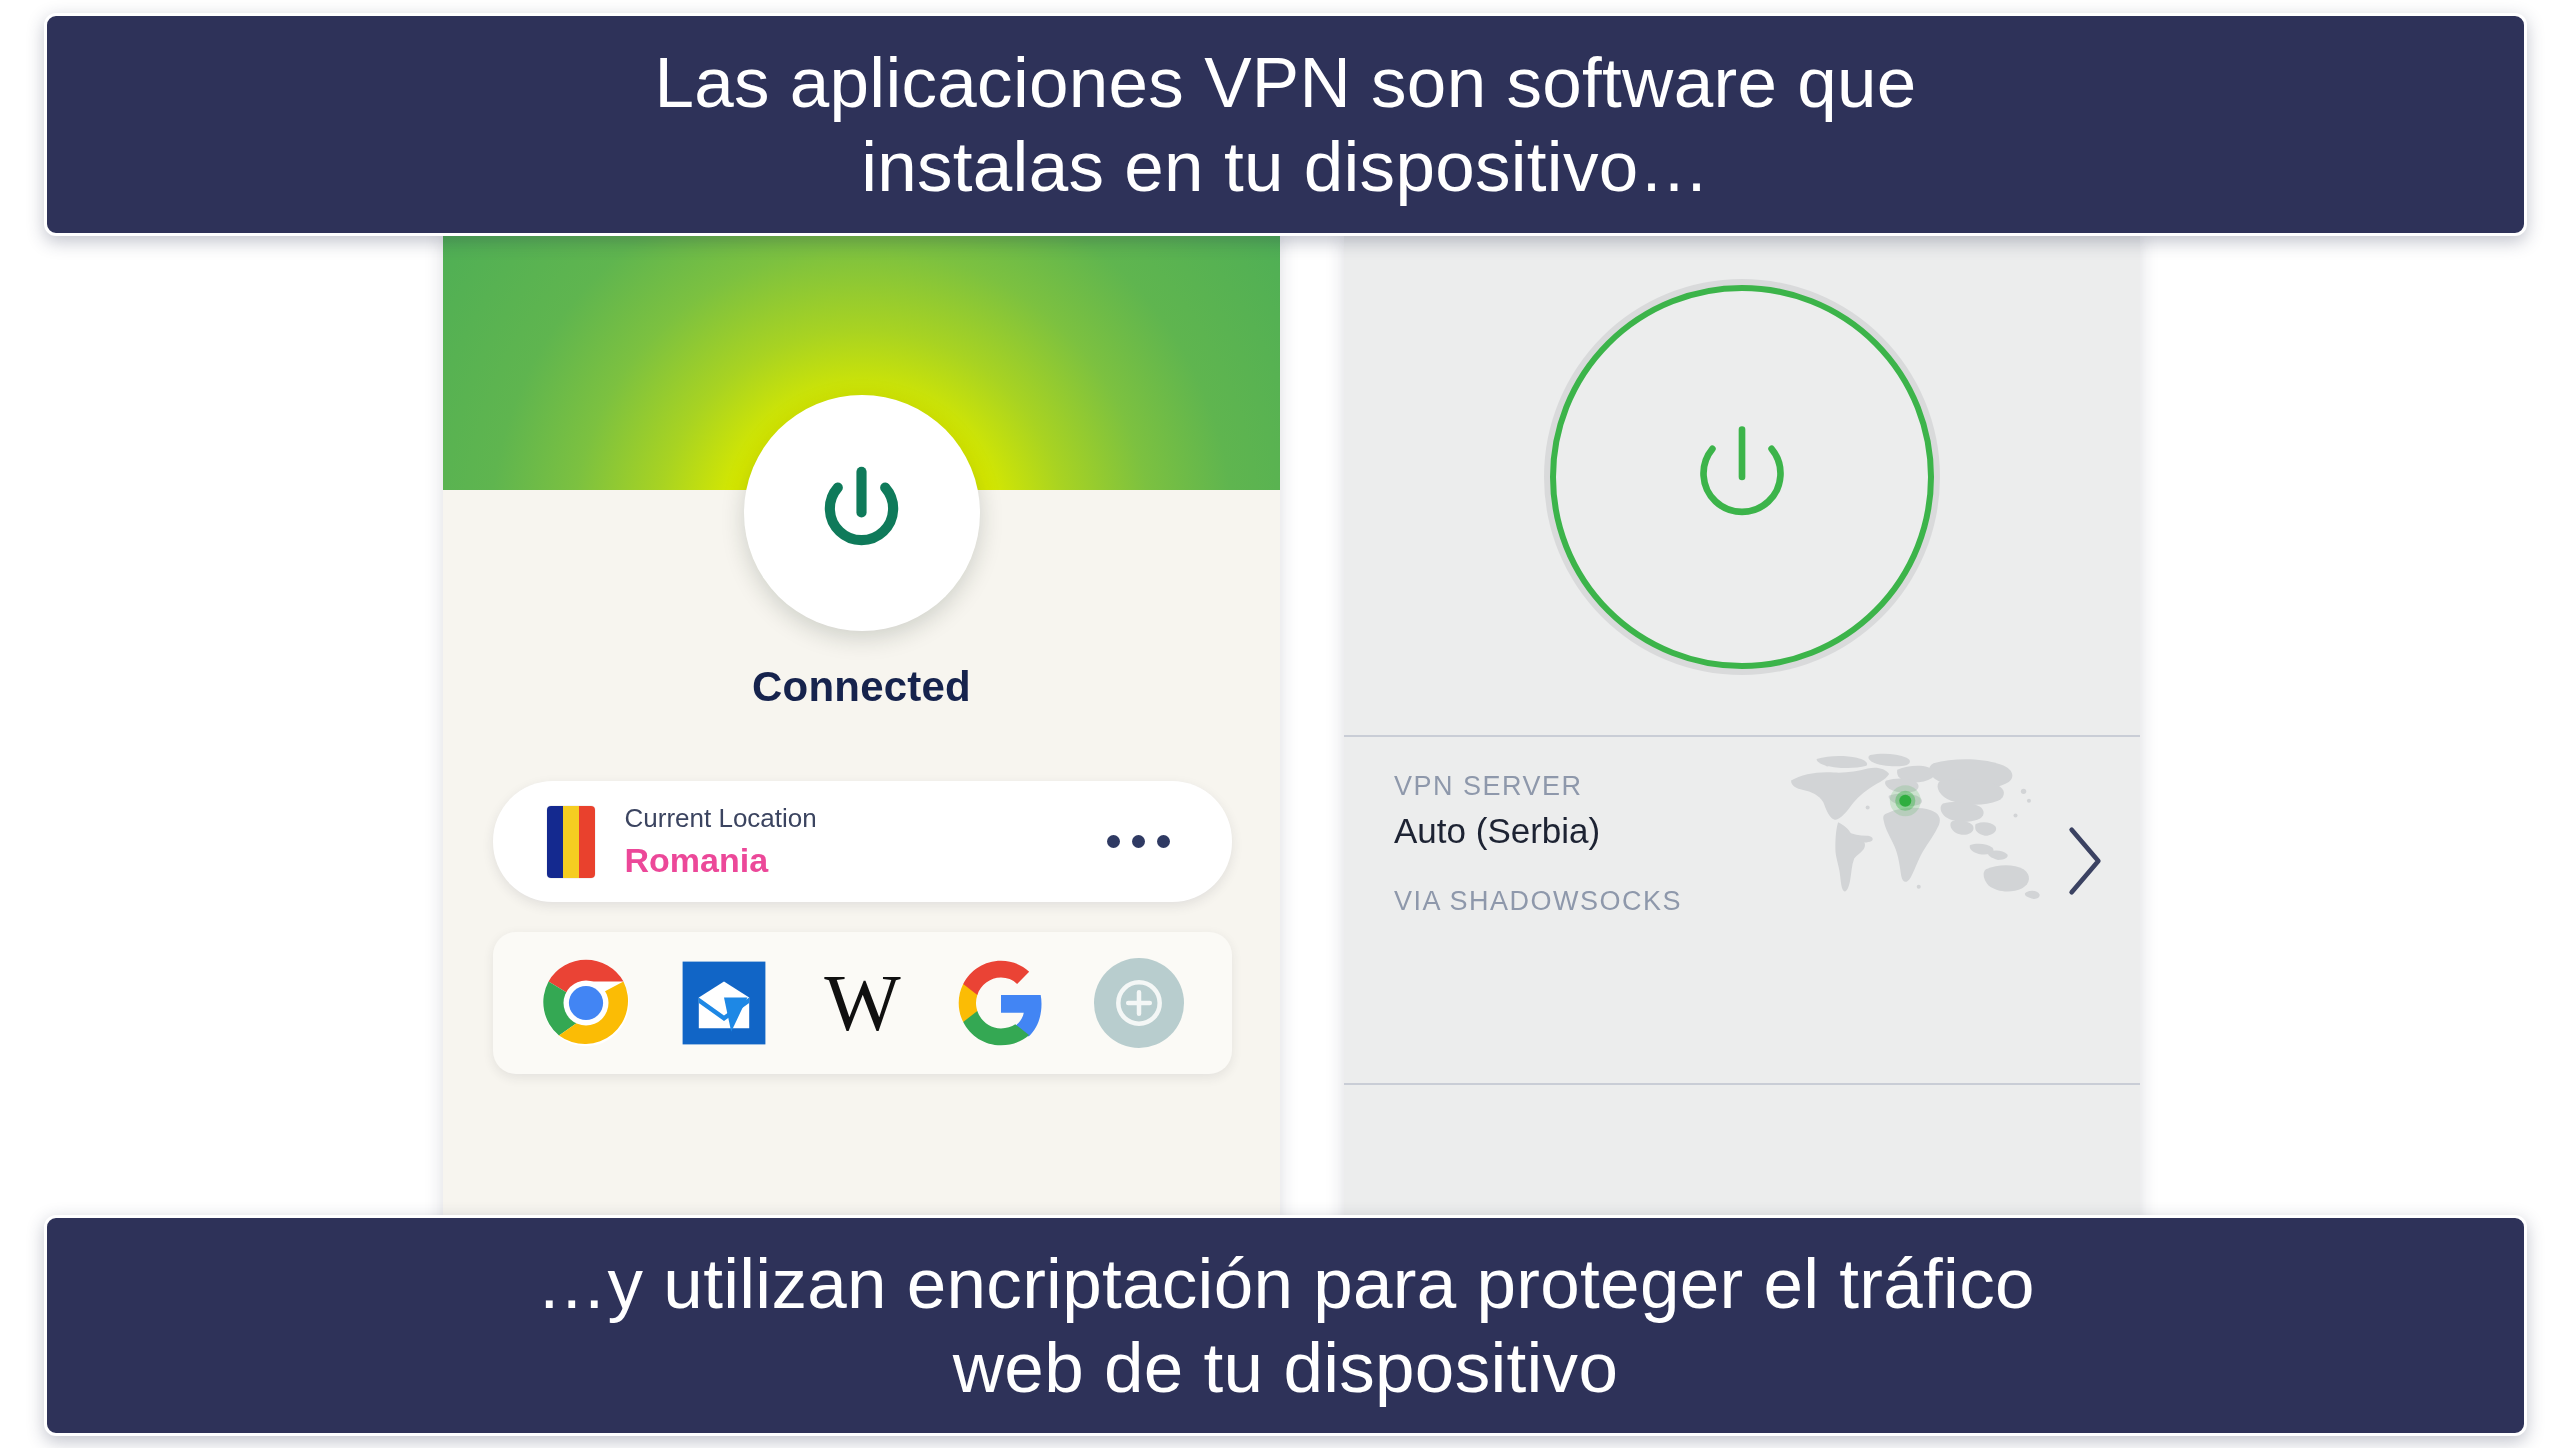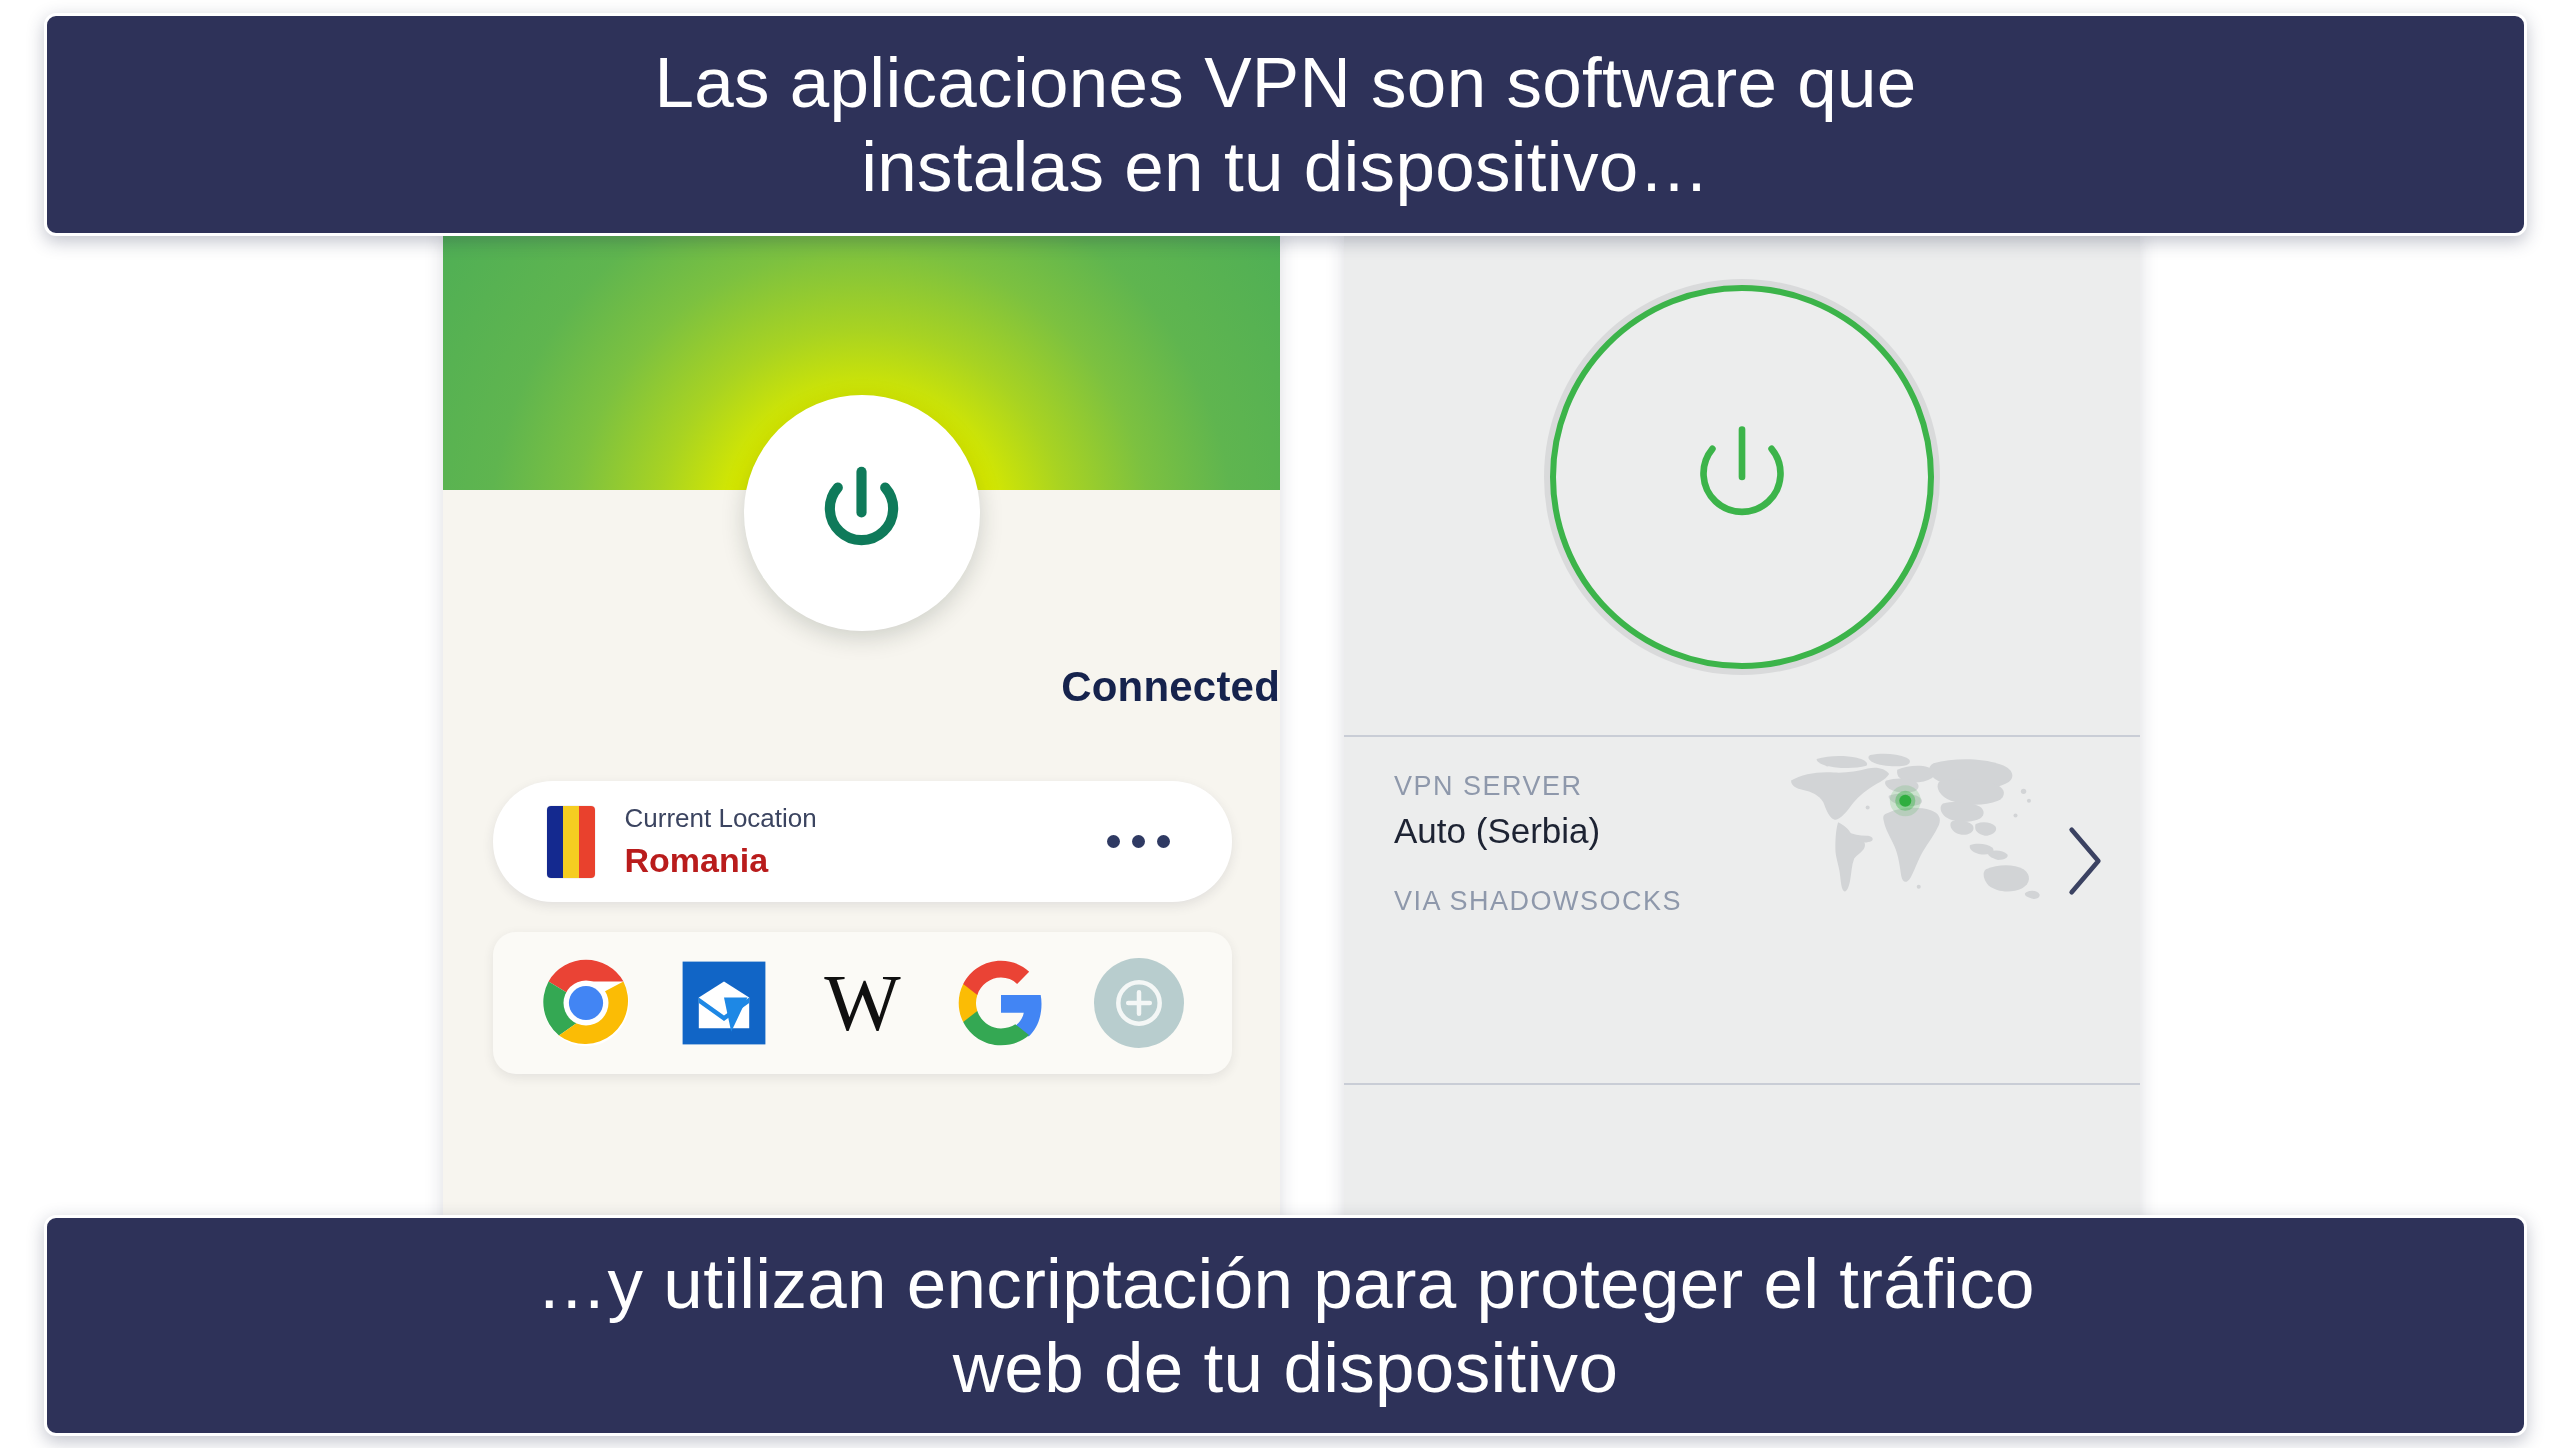--- a/index.html
+++ b/index.html
@@ -38,21 +38,21 @@
     position:absolute;
     left:50%;top:161px;transform:translateX(-50%);
     width:236px;height:236px;border-radius:50%;
     background:#ffffff;
     box-shadow:0 6.7px 23px rgba(20,40,30,.18);
     display:flex;align-items:center;justify-content:center;
   }
   .pl-power svg{width:113px;height:113px;}
   .pl-status{
     position:absolute;left:0;top:429px;width:100%;
-    text-align:right;
+    text-align:center;
     font-size:42px;font-weight:700;color:#16234d;
     letter-spacing:0.2px;
   }
 
   .pl-loc-card{
     position:absolute;left:50px;top:547px;
     width:739px;height:121px;
     background:#ffffff;border-radius:60px;
     box-shadow:0 4px 12px rgba(40,40,60,.10);
     display:flex;align-items:center;
@@ -62,21 +62,21 @@
     width:48px;height:72px;border-radius:4px;overflow:hidden;
     display:flex;flex-shrink:0;
     box-shadow:0 0 0 0.7px rgba(0,0,0,.06);
   }
   .pl-flag i{display:block;width:33.333%;height:100%;}
   .pl-flag .f1{background:#14298f;}
   .pl-flag .f2{background:#f5cd21;}
   .pl-flag .f3{background:#e9412d;}
   .pl-loc-text{margin-left:29.5px;display:flex;flex-direction:column;justify-content:center;}
   .pl-loc-label{font-size:26px;color:#3b4460;line-height:1.25;}
-  .pl-loc-value{font-size:34px;color:#b91c1c;font-weight:700;line-height:1.25;margin-top:4px;}
+  .pl-loc-value{font-size:34px;color:#ec4899;font-weight:700;line-height:1.25;margin-top:4px;}
   .pl-dots{
     margin-left:auto;margin-right:62px;display:flex;gap:11.4px;
   }
   .pl-dots span{width:13.4px;height:13.4px;border-radius:50%;background:#2f3a63;display:block;}
 
   .pl-apps{
     position:absolute;left:50px;top:698px;
     width:739px;height:142px;
     background:#fbfaf6;border-radius:23px;
     box-shadow:0 3.4px 10.7px rgba(40,40,60,.09);

